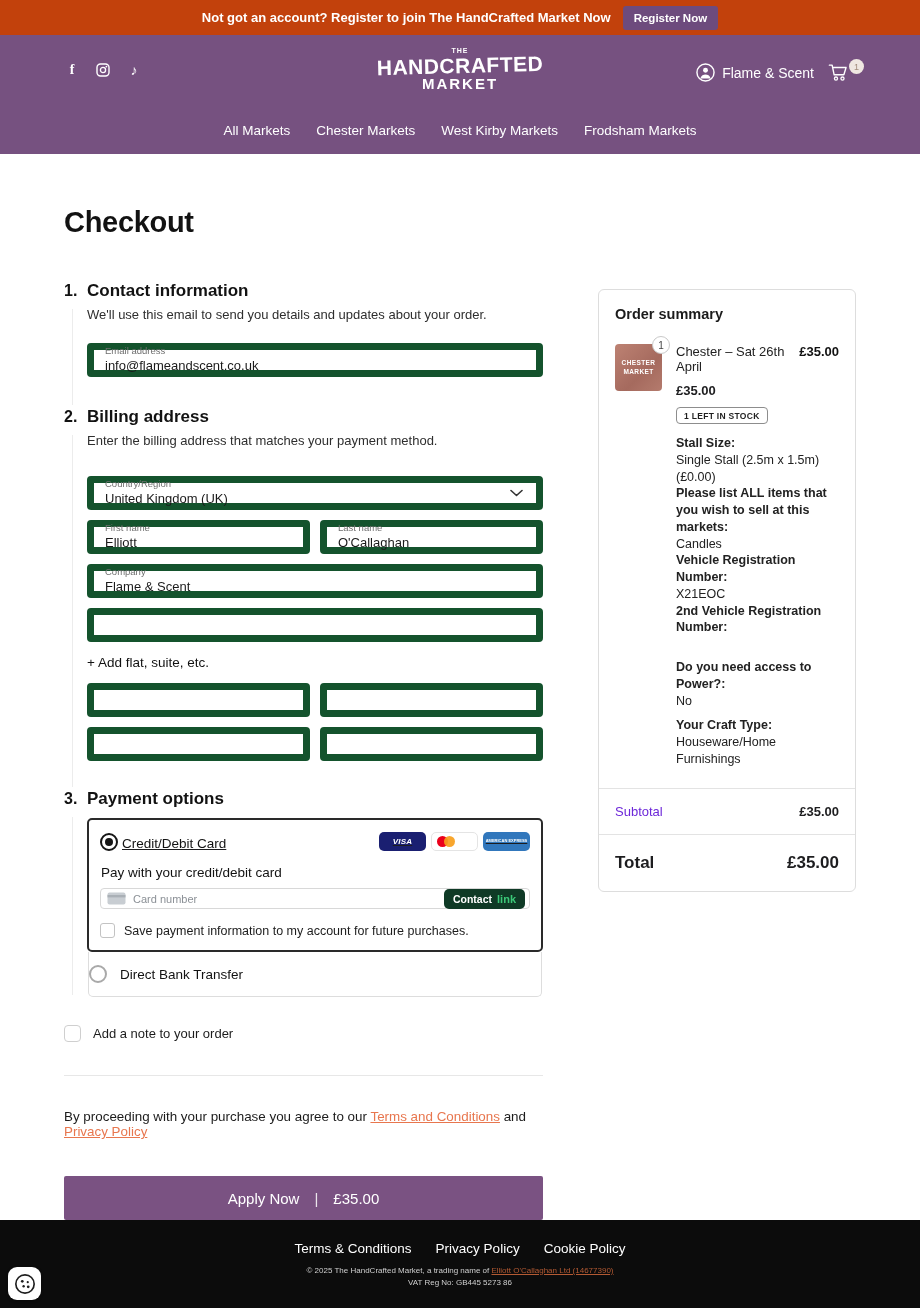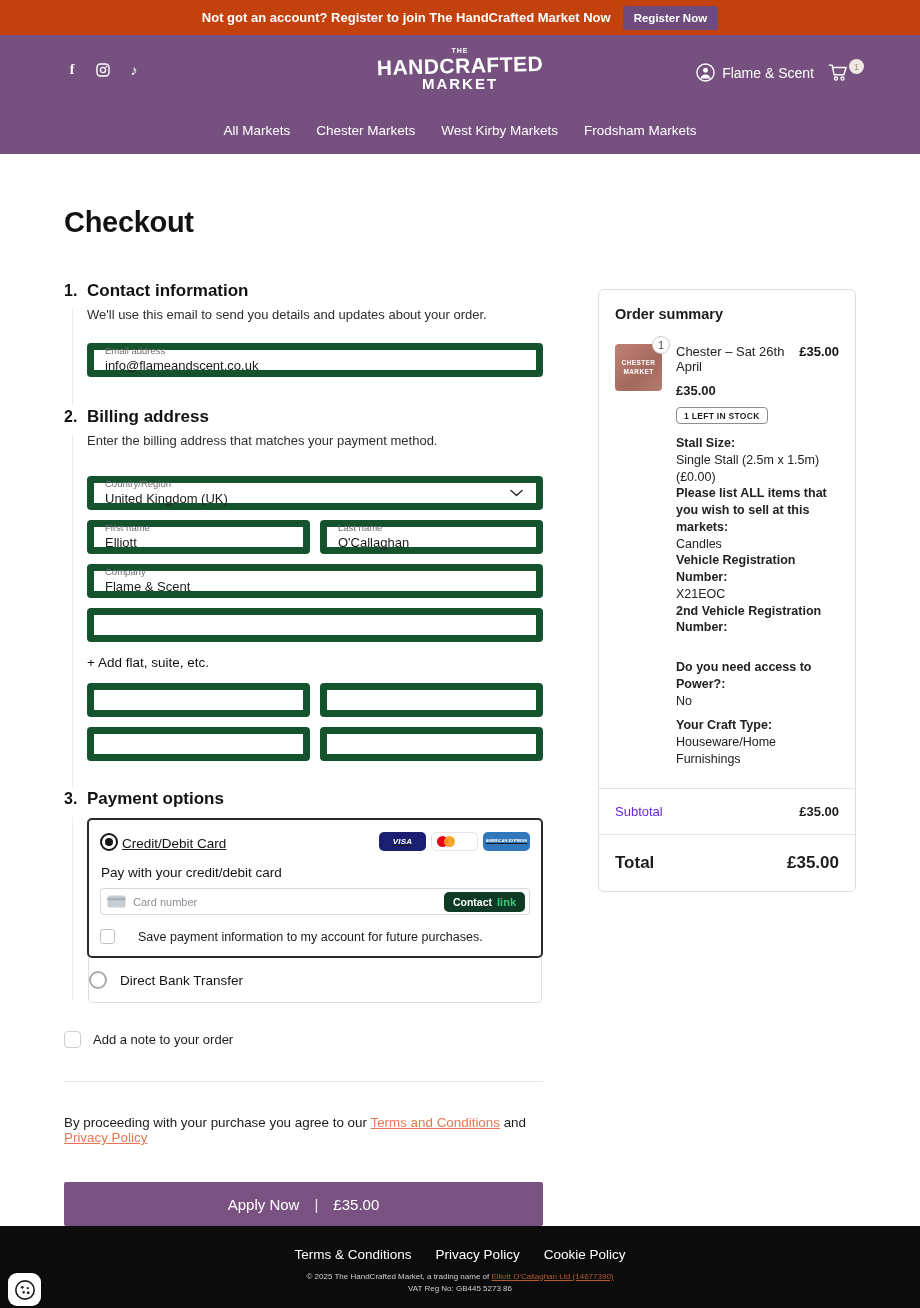--- a/index.html
+++ b/index.html
@@ -63,27 +63,27 @@
   .pay-label { font-size:13.5px; color:#121212; }
   .brand-icons { margin-left:auto; display:flex; gap:5px; }
   .brand { width:47px; height:19px; border-radius:5px; display:flex; align-items:center; justify-content:center; }
   .brand.visa { background:#1a1f71; color:#fff; font-size:8px; font-weight:bold; font-style:italic; letter-spacing:.2px; }
   .brand.mc { background:#fff; border:1px solid #e4e4e4; position:relative; }
   .brand.mc .c1,.brand.mc .c2 { width:11px; height:11px; border-radius:50%; position:absolute; top:3px; }
   .brand.mc .c1 { background:#eb001b; left:5px; }
   .brand.mc .c2 { background:#f79e1b; left:12px; opacity:.92; }
   .brand.amex { background:#3177bc; color:#fff; font-size:4px; font-weight:bold; text-align:center; line-height:1.2; padding:1px; }
   .pay-sub { font-size:13.5px; color:#121212; margin:14px 0 8px 1px; }
-  .card-input-wrap { border:1px solid #d8d8d8; border-radius:4px; height:27px; display:flex; align-items:center; padding:0 4px 0 6px; gap:7px; }
+  .card-input-wrap { border:1px solid #d8d8d8; border-radius:4px; height:21px; display:flex; align-items:center; padding:0 4px 0 6px; gap:7px; }
   .card-input { border:none; outline:none; flex:1; font-size:11px; color:#333; font-family:inherit; background:transparent; }
   .card-input::placeholder { color:#8b9096; }
   .autofill { background:#0f3a26; border-radius:5px; padding:4px 9px; display:flex; gap:5px; align-items:center; cursor:pointer; }
   .autofill .af-label { color:#fff; font-size:10.5px; font-weight:bold; }
   .autofill .af-brand { color:#3bc878; font-size:11px; font-weight:bold; }
-  .save-row { display:flex; align-items:center; gap:23px; margin-top:14px; cursor:pointer; }
+  .save-row { display:flex; align-items:center; gap:9px; margin-top:14px; cursor:pointer; }
   .checkbox { width:15px; height:15px; border:1.5px solid #c3c3c3; border-radius:3px; background:#fff; flex:0 0 auto; }
   .save-label { font-size:12.5px; color:#1c1c1c; }
   .bank-row { border:1px solid #ddd; border-top:none; border-radius:0 0 5px 5px; margin:0 1px; padding:13px 0; display:flex; align-items:center; gap:13px; cursor:pointer; }
 
   .note-row { display:flex; align-items:center; gap:12px; margin-top:28px; cursor:pointer; }
   .note-checkbox { width:17px; height:17px; border:1.5px solid #cfcfcf; border-radius:4px; background:#fff; }
   .note-label { font-size:13px; color:#1c1c1c; }
   .divider { border:none; border-top:1px solid #e7e7e7; margin:33px 0 0; }
   .agreement { font-size:13.4px; color:#1c1c1c; margin-top:33px; }
   .agreement a { color:#e8764e; text-decoration:underline; cursor:pointer; }

